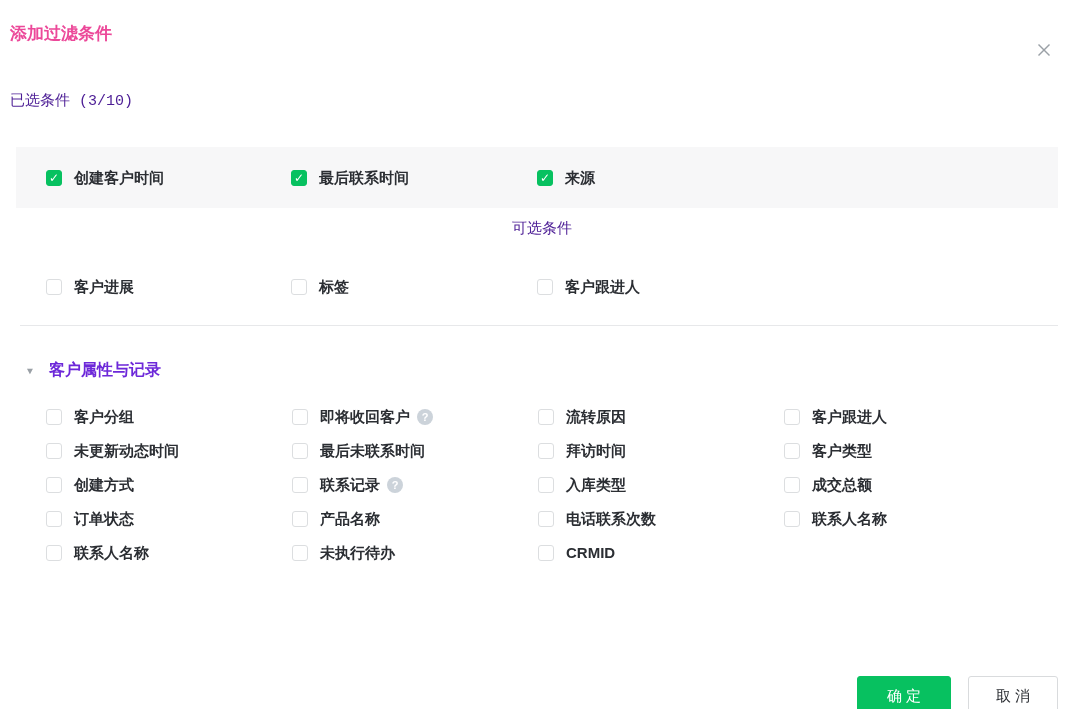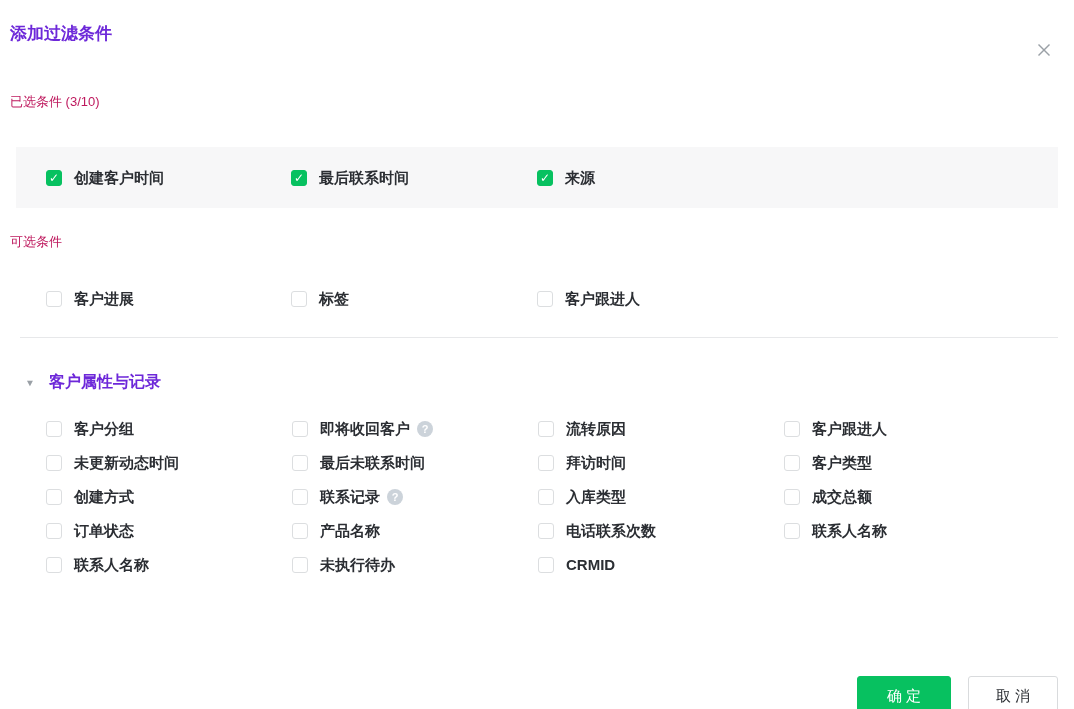--- a/index.html
+++ b/index.html
@@ -1,28 +1,28 @@
 <!DOCTYPE html>
 <html><head>
 <meta charset="utf-8">
 <style>
   * { margin:0; padding:0; box-sizing:border-box; }
   html,body { width:1074px; height:709px; background:#ffffff; overflow:hidden; }
   body { font-family:"Liberation Sans","DejaVu Sans",sans-serif; color:#262626; position:relative; }
 
   .dialog { position:relative; width:1074px; height:709px; background:#fff; }
 
-  .dialog-title { margin:22px 0 0 10px; font-size:17px; font-weight:bold; color:#6d28d9; line-height:23px; }
+  .dialog-title { margin:22px 0 0 10px; font-size:17px; font-weight:bold; color:#ec4899; line-height:23px; }
 
   .close-btn { position:absolute; top:16px; right:18px; width:24px; height:24px;
                display:flex; align-items:center; justify-content:center; cursor:pointer; }
   .close-btn svg { display:block; }
 
-  .section-label { margin:47px 0 0 10px; font-size:13px; color:#be185d; line-height:20px; }
-  .section-label.optional { margin-top:24px; }
+  .section-label { margin:47px 0 0 10px; font-size:15px; color:#4c1d95; line-height:20px;font-family:Liberation Mono, monospace; }
+  .section-label.optional { margin-top:12px;text-align:center; }
 
   .selected-row { margin:35px 16px 0 16px; height:61px; background:#f7f7f8;
                   display:grid; grid-template-columns:245px 246px auto; align-items:center; padding-left:30px; }
 
   .optional-row { margin:38px 0 0 46px; display:grid; grid-template-columns:245px 246px auto; }
 
   .divider { margin:29px 16px 0 20px; border:none; border-top:1px solid #e7e8ea; height:0; }
 
   .group-header { margin:33px 0 0 25px; display:flex; align-items:center; }
   .collapse-icon { font-size:10px; color:#9aa0a6; margin-right:14px; transform:scaleY(0.9); cursor:pointer; }

